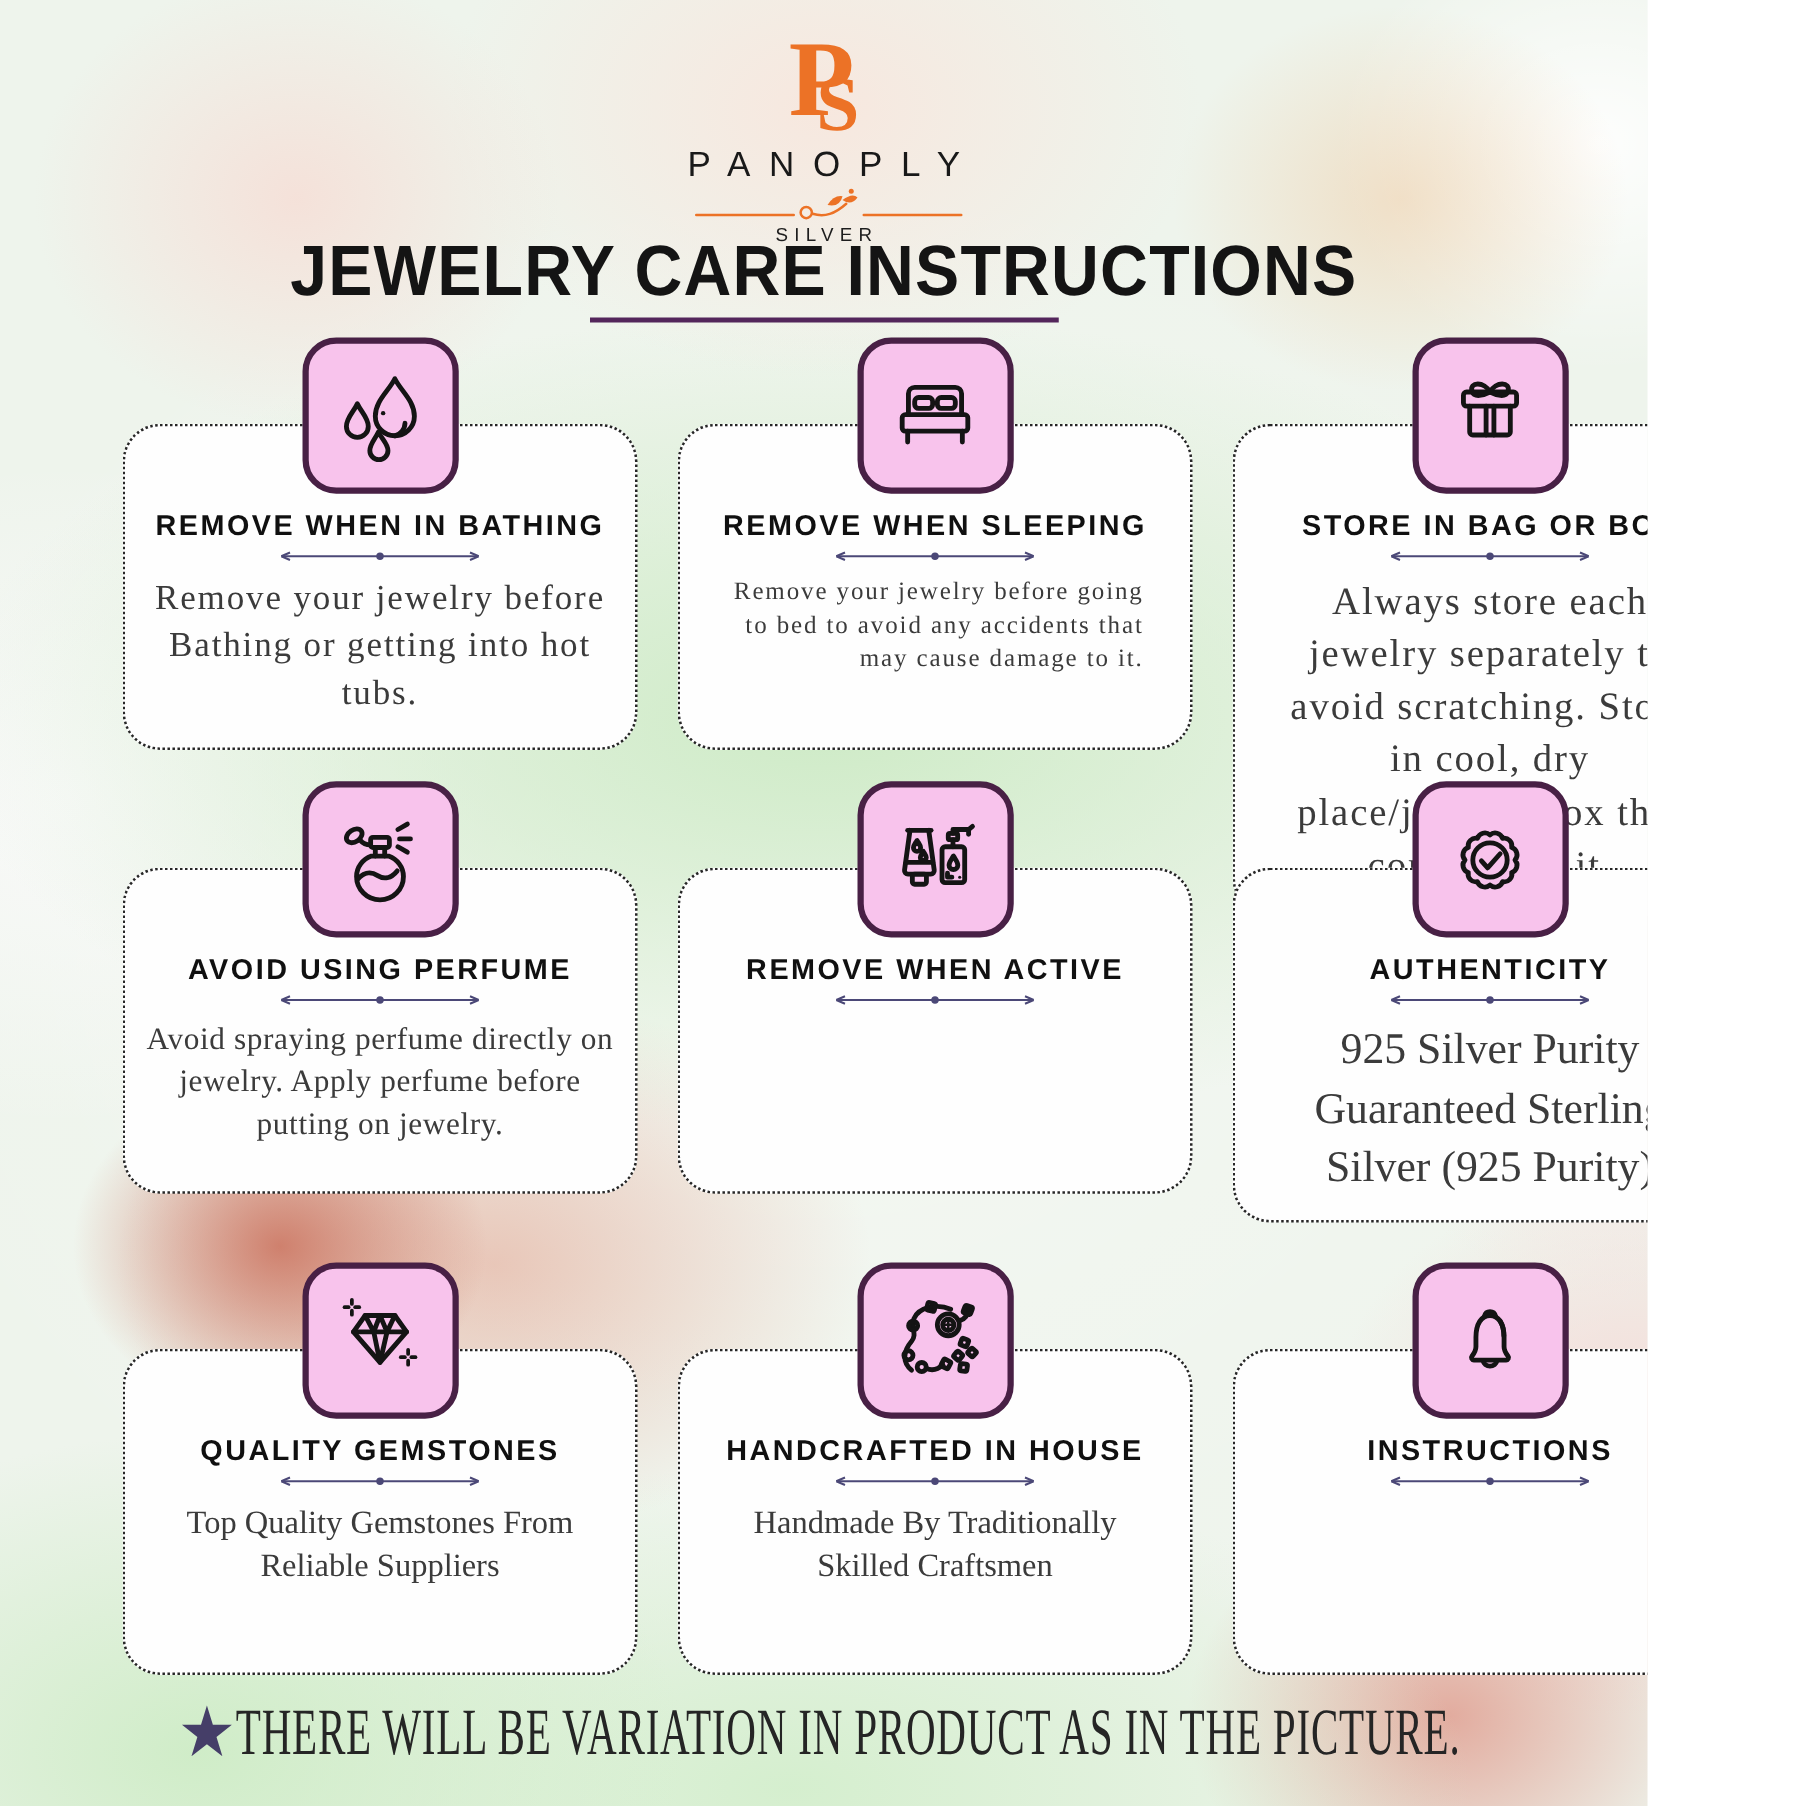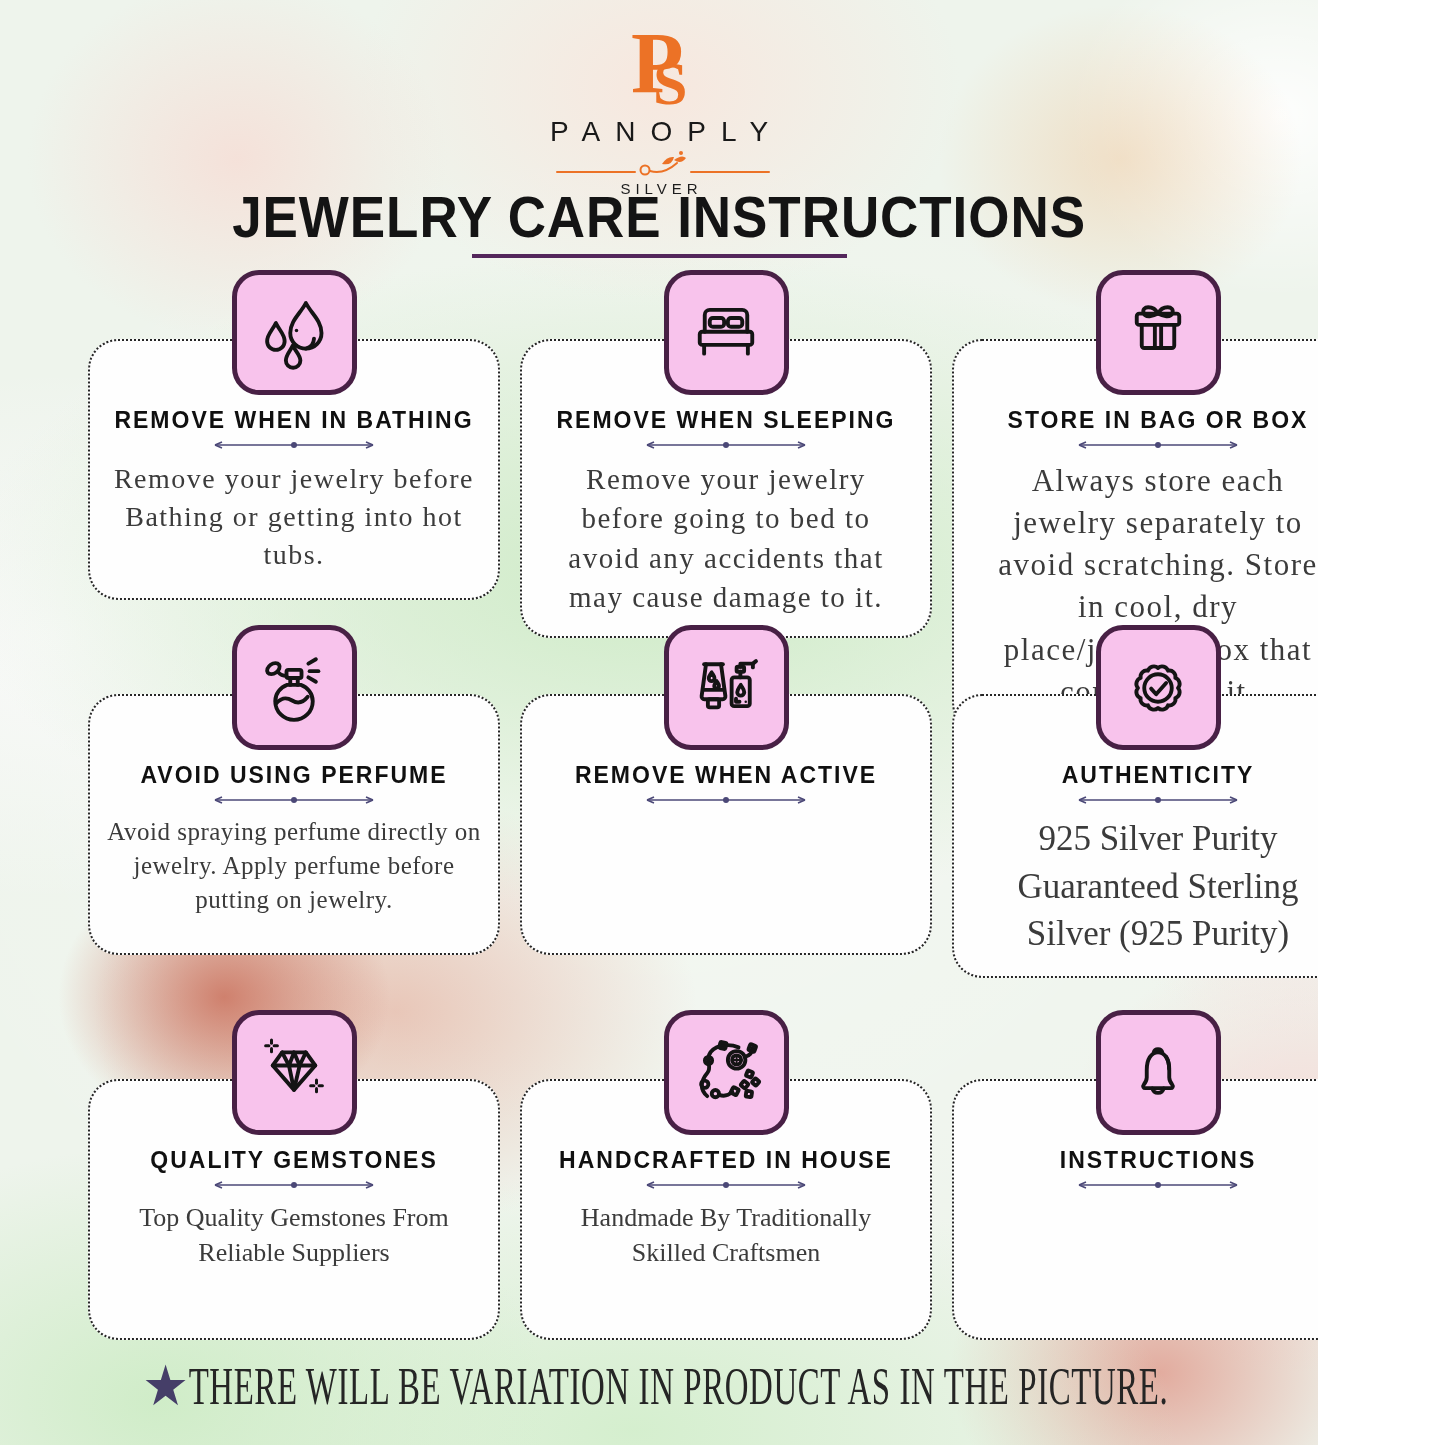--- a/index.html
+++ b/index.html
@@ -33,39 +33,39 @@
   .sprig-svg { display:block; margin:0 auto; }
   .brand-sub { font-size:15px; letter-spacing:5px; text-indent:5px; color:#1d1d1d; margin-top:-4px; }
 
   
   .title-wrap { position:absolute; top:184px; left:0; width:100%; text-align:center; }
   .page-title { display:inline-block; font-size:57px; font-weight:700; letter-spacing:1px;
     color:#141414; transform:scaleX(.93); transform-origin:center; white-space:nowrap; }
   .title-underline { width:375px; height:4px; background:#53265b; margin:4px auto 0; }
 
   
-  .grid { position:absolute; top:270px; left:88px;
-    display:grid; grid-template-columns:repeat(3,412px); column-gap:20px;
+  .grid { position:absolute; top:270px; left:98px;
+    display:grid; grid-template-columns:repeat(3,412px); column-gap:32px;
     grid-template-rows:355px 385px 330px; }
   .cell { position:relative; }
   .tile { position:relative; z-index:2; width:125px; height:125px; margin:0 auto;
     background:#f8c3ec; border:5px solid #482045; border-radius:27px;
     display:flex; align-items:center; justify-content:center; }
   .tile svg { display:block; }
   .card { position:relative; z-index:1; margin-top:-56px; min-height:261px;
     background:#fefefe; border:2px dotted #262626; border-radius:30px;
     padding:66px 14px 18px; }
   .card-heading { font-size:23px; font-weight:700; letter-spacing:2px; color:#101010;
     text-align:center; white-space:nowrap; }
   .hdiv { display:block; margin:5px auto 9px; }
   .card-body { font-family:"Liberation Serif", serif; color:#3b3b3b; text-align:center;
     margin:0 auto; line-height:1.36; }
 
   .c1 .card-body { font-size:28px; letter-spacing:1.5px; max-width:376px; }
-  .c2 .card-body { font-size:29px; letter-spacing:1.5px; max-width:334px; }
+  .c2 .card-body { font-size:20px; letter-spacing:1.5px; max-width:334px;text-align:right; }
   .c3 .card-body { font-size:31px; letter-spacing:1.5px; max-width:320px; }
   .c4 .card-body { font-size:25px; letter-spacing:.5px;  max-width:398px; }
   .c5 .card-body { font-size:24px; letter-spacing:1px;   max-width:398px; }
   .c6 .card-body { font-size:35px; letter-spacing:0;     max-width:352px; }
   .c7 .card-body { font-size:26px; letter-spacing:0;     max-width:358px; }
   .c8 .card-body { font-size:26px; letter-spacing:0;     max-width:332px; }
   .c9 .card-body { font-size:26px; letter-spacing:0;     max-width:332px; }
 
   
   .footer { position:absolute; top:1356px; left:0; width:100%;

